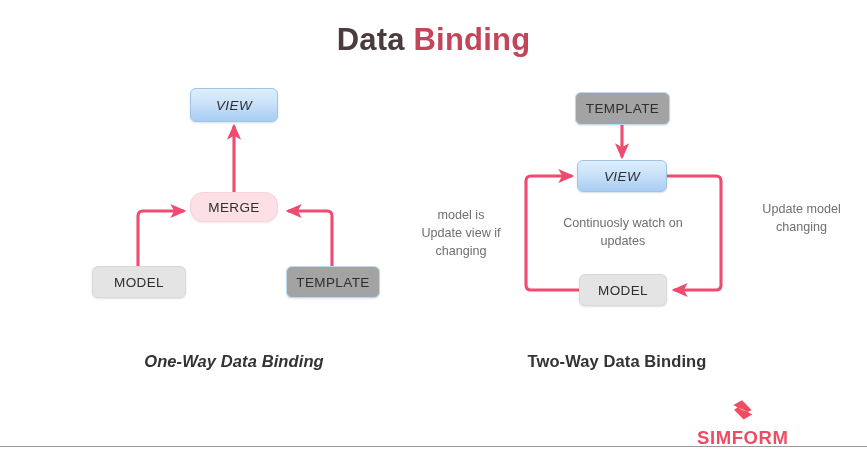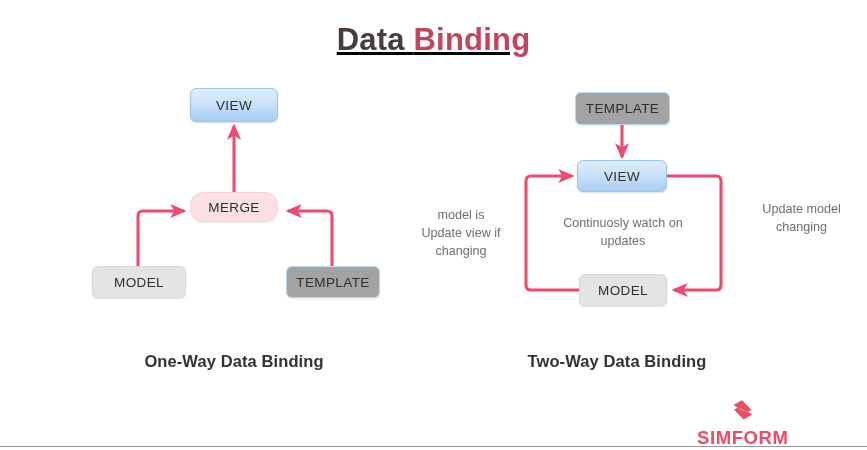--- a/index.html
+++ b/index.html
@@ -26,21 +26,20 @@
   
   .title {
     position: absolute;
     left: 0;
     top: 22px;
     width: 867px;
     text-align: center;
     font-size: 31px;
     font-weight: bold;
     letter-spacing: 0.2px;
-    text-decoration: underline;
   }
   .title .t-dark { color: #4a3b3d; }
   .title .t-red  { color: #c2455a; }
 
   
   .node {
     position: absolute;
     box-sizing: border-box;
     display: flex;
     align-items: center;
@@ -48,20 +47,21 @@
     font-size: 13.5px;
     color: #2f2f2f;
     letter-spacing: 0.4px;
     white-space: nowrap;
   }
   .node-view {
     background: linear-gradient(180deg, #ddeefc 0%, #cde4fa 38%, #a9cdf3 100%);
     border: 1px solid #9ec4e6;
     border-radius: 6px;
     box-shadow: 0 1px 2px rgba(80,110,140,0.22);
+    font-style: italic;
   }
   .node-template {
     background: #a3a3a3;
     border: 1px solid #bcd9ef;
     border-radius: 6px;
     box-shadow: 0 1px 2px rgba(90,120,150,0.16);
   }
   .node-model {
     background: #e4e4e4;
     border: 1px solid #dadada;
@@ -195,21 +195,21 @@
   <div class="annot" style="left:537px; top:214px; width:172px;">
     <div>Continuosly watch on</div>
     <div>updates</div>
   </div>
 
   <div class="annot" style="left:744px; top:200px; width:115px;">
     <div>Update model</div>
     <div>changing</div>
   </div>
 
-  <div class="caption" style="left:54px; top:352px; width:360px;">One-Way Data Binding</div>
+  <div class="caption" style="left:54px; top:352px; width:360px;font-style:italic;">One-Way Data Binding</div>
 
   <div class="caption" style="left:437px; top:352px; width:360px;">Two-Way Data Binding</div>
 
   <div class="brand">
     <svg class="brand-mark" width="24" height="24" viewBox="0 0 24 24" aria-hidden="true">
       <path d="M11.0 2.2 L2.4 7.0 L6.6 9.6 L3.0 11.8 L12.6 21.6 L21.2 16.6 L16.9 14.0 L20.6 11.9 Z" fill="#ef4b62"></path>
       <path d="M6.6 9.6 L11.2 12.3 L16.9 14.0 L12.2 11.4 Z" fill="#ffffff" opacity="0.55"></path>
     </svg>
     <span class="brand-text">SIMFORM</span>
   </div>

